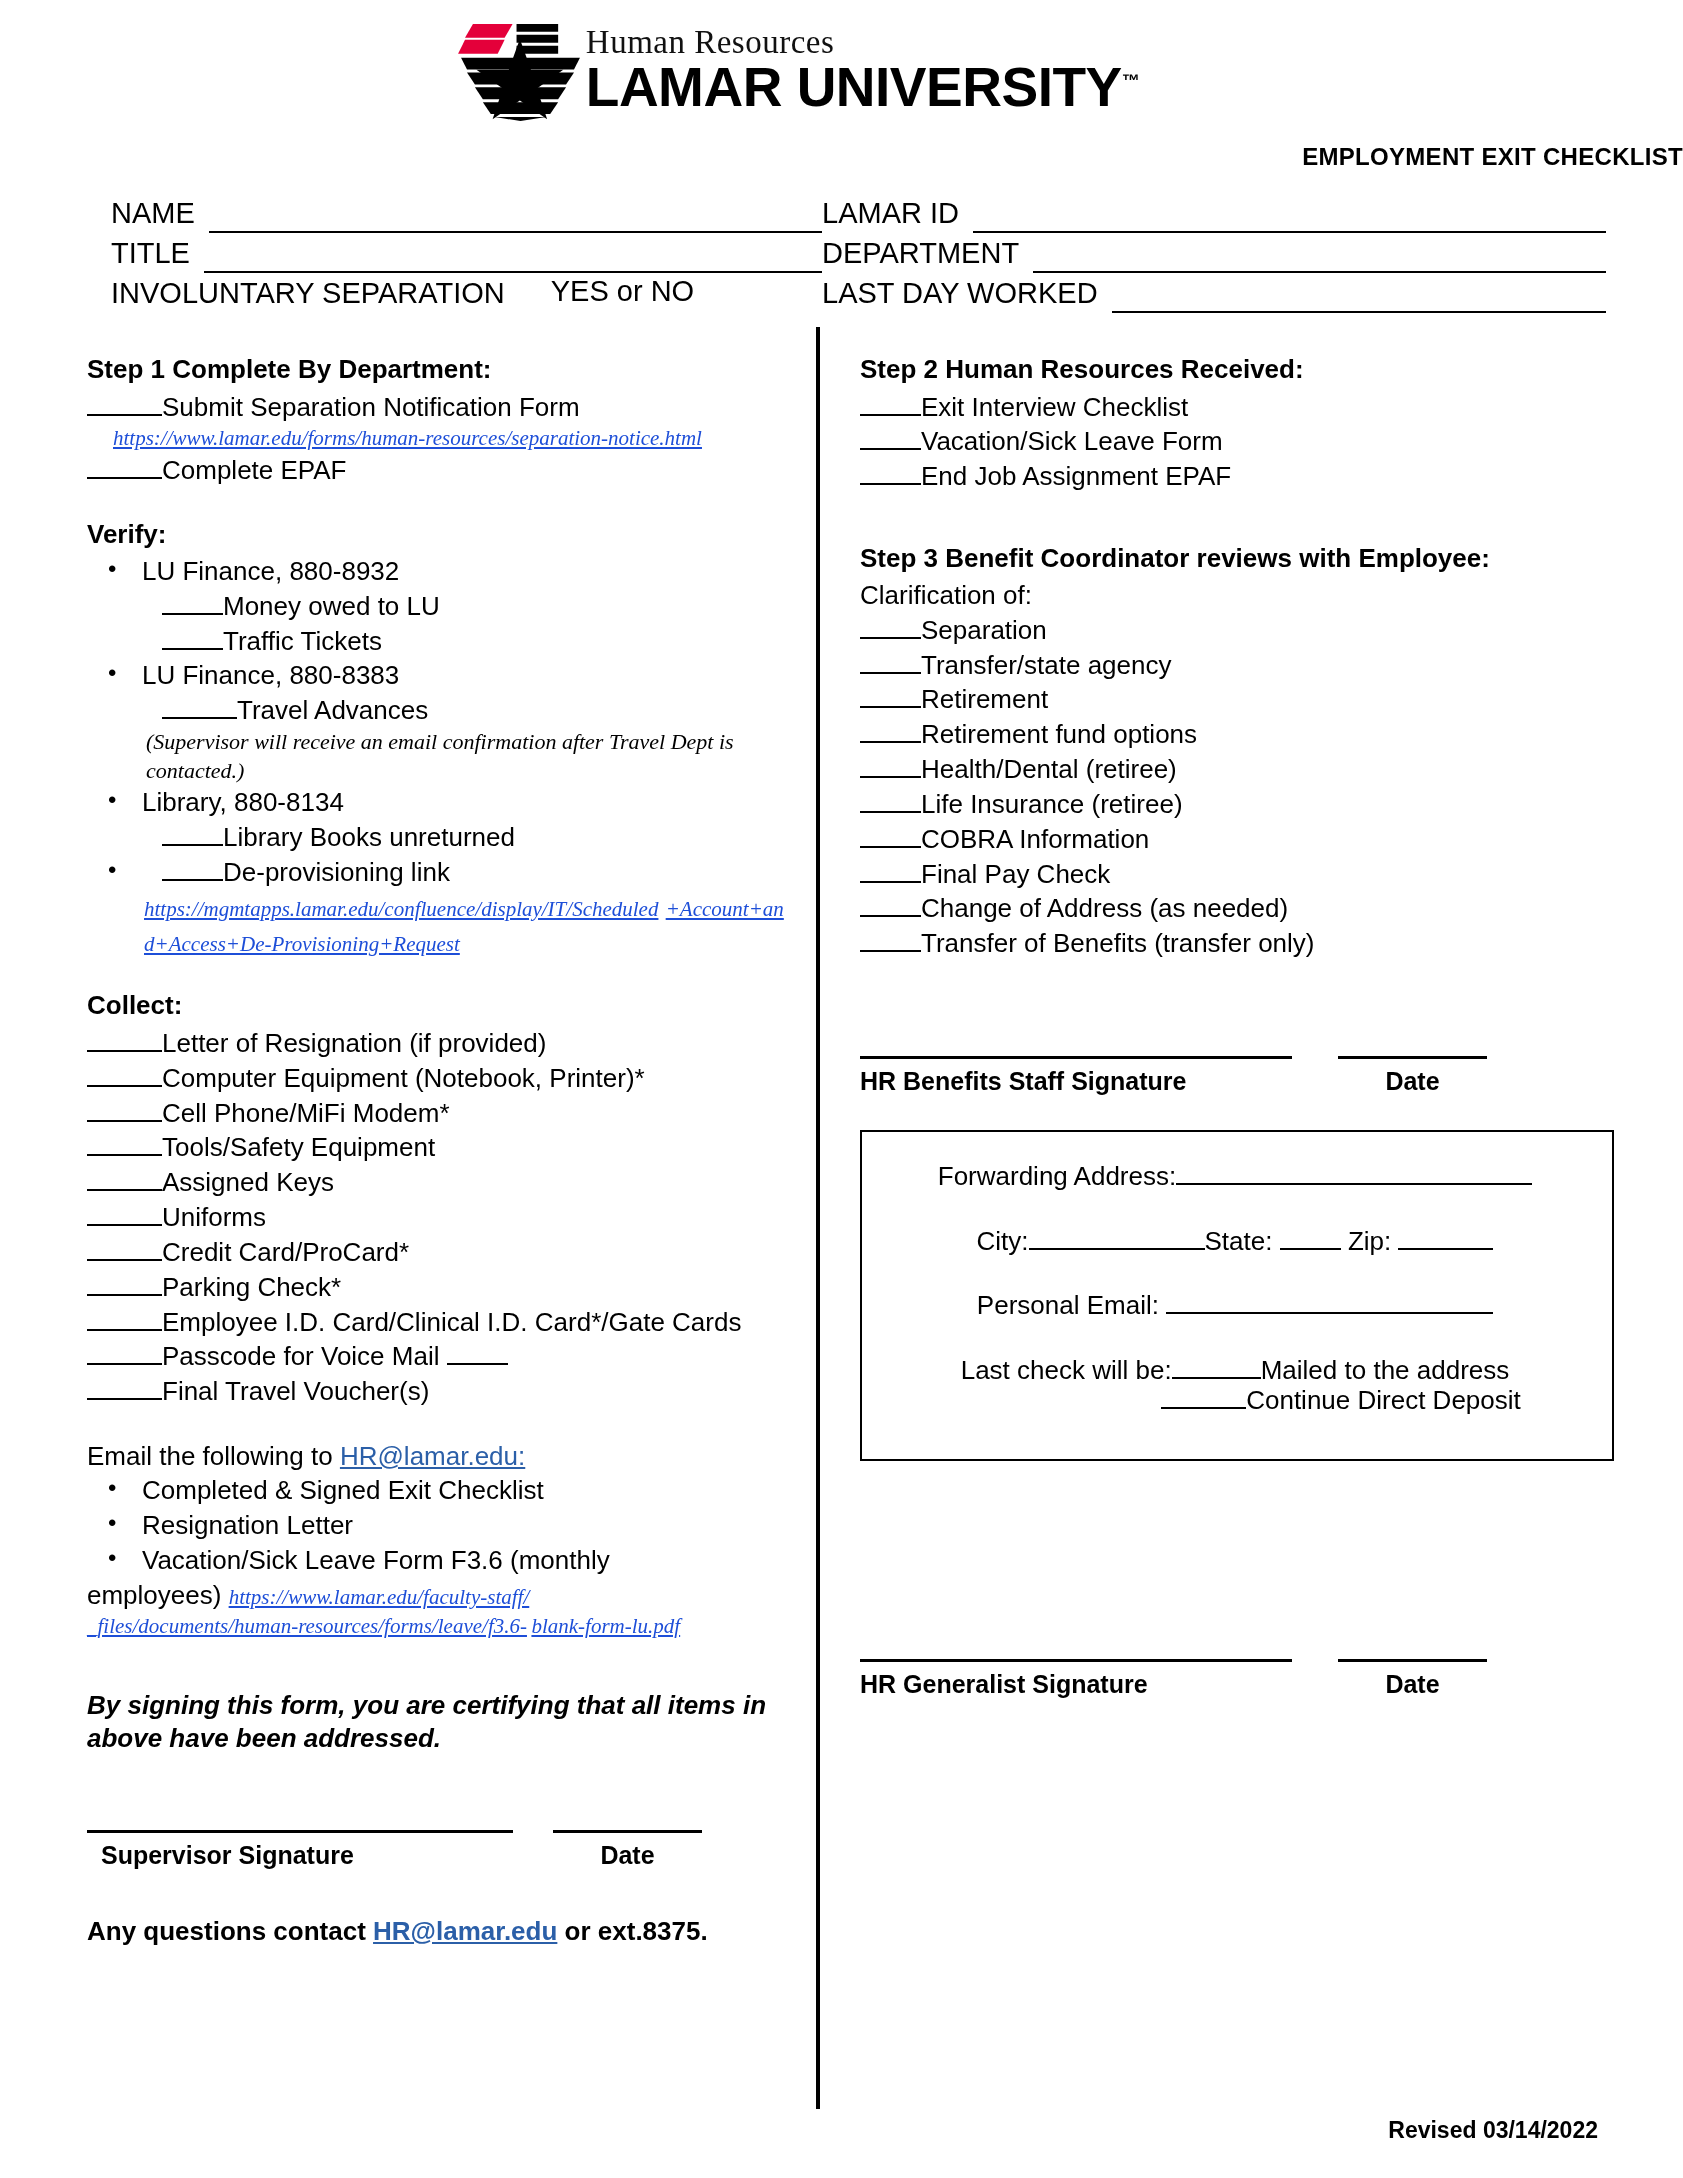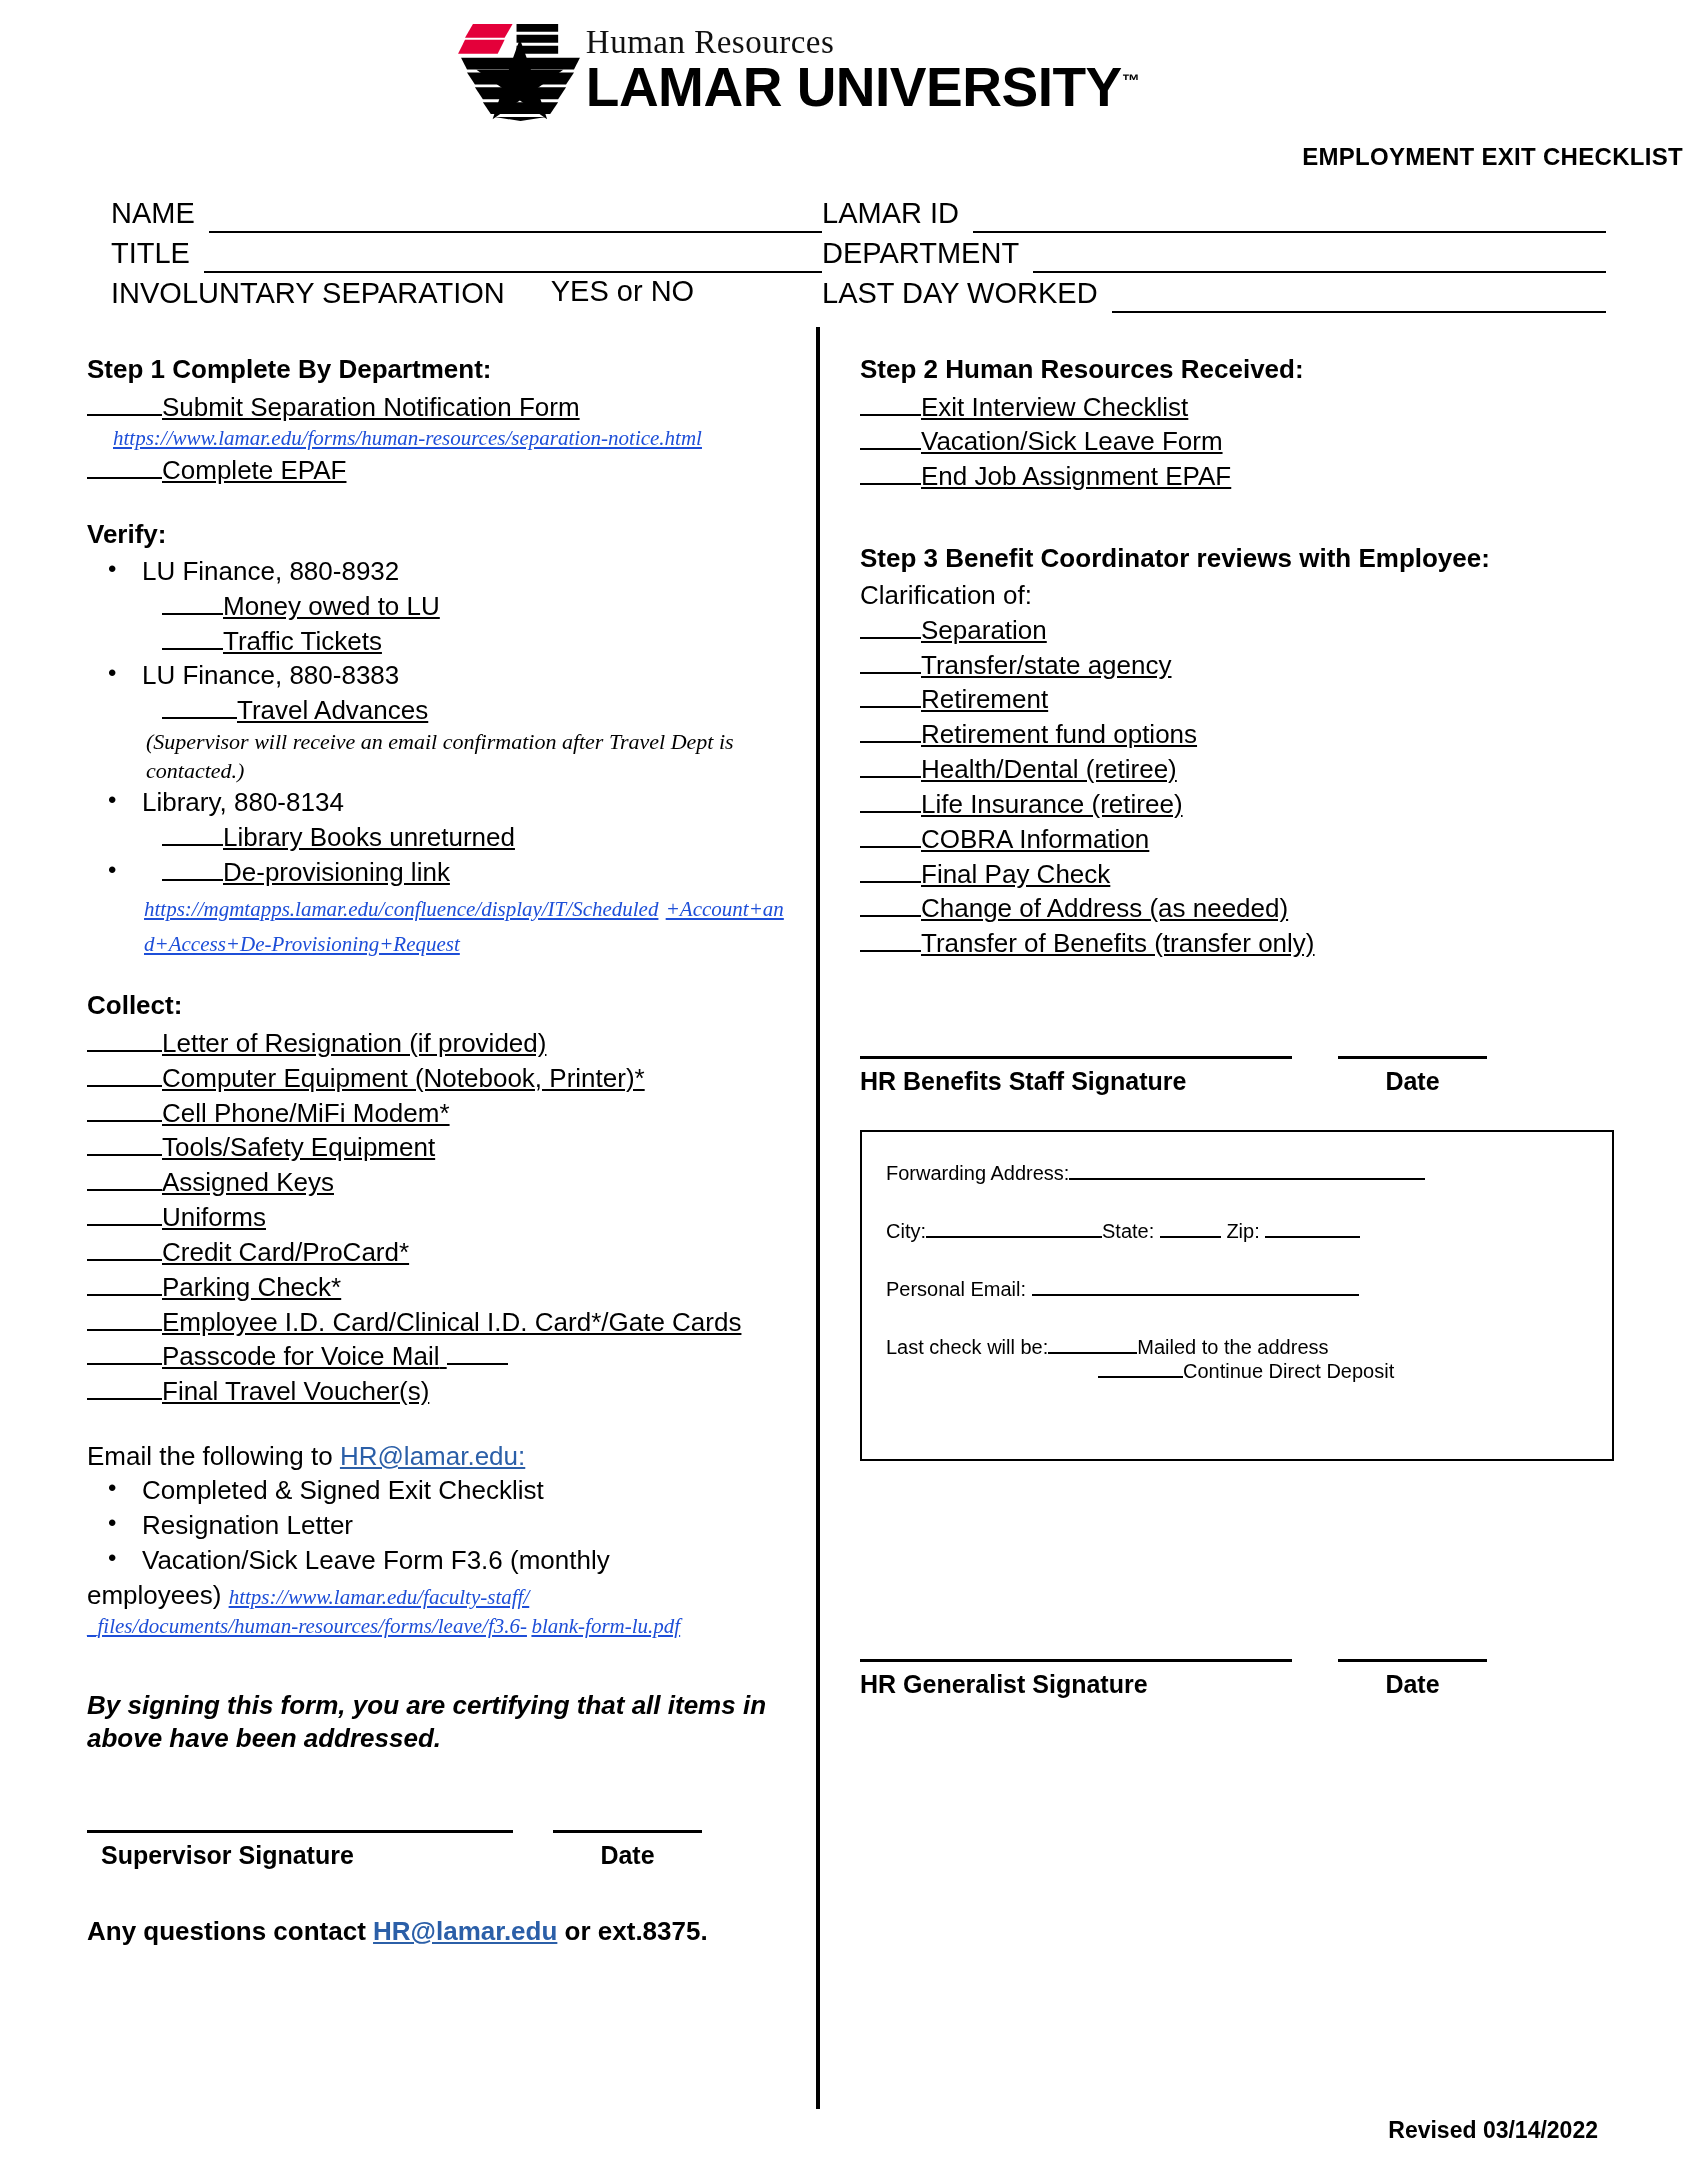--- a/index.html
+++ b/index.html
@@ -110,21 +110,20 @@
     margin: 0 0 4px 0;
     line-height: 1.25;
   }
   .plain { font-size: 26px; line-height: 1.32; }
 
   
   .ck {
     font-size: 26px;
     line-height: 1.34;
     white-space: nowrap;
-    text-decoration: underline;
   }
   .blank {
     display: inline-block;
     border-bottom: 2px solid #000;
     vertical-align: baseline;
   }
   .b-sm { width: 61px; }
   .b-md { width: 75px; }
 
   .link {
@@ -167,21 +166,21 @@
     padding-top: 8px;
   }
 
   
   .addr-box {
     border: 2px solid #000;
     padding: 30px 28px 34px 24px;
     margin-top: 34px;
     height: 331px;
   }
-  .addr-line { font-size: 20px; line-height: 1.1; margin-bottom: 36px; white-space: nowrap; }
+  .addr-line { font-size: 26px; line-height: 1.1; margin-bottom: 36px; white-space: nowrap; text-align: center; }
   .ul-fill {
     display: inline-block;
     border-bottom: 2px solid #000;
     vertical-align: baseline;
   }
 
   .revised {
     position: absolute;
     right: 85px;
     bottom: 34px;

